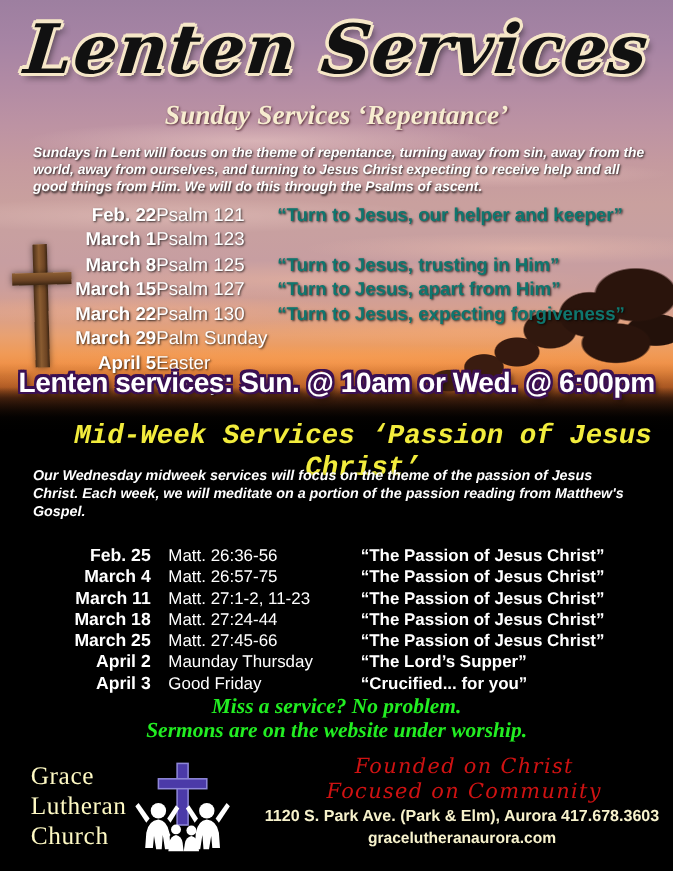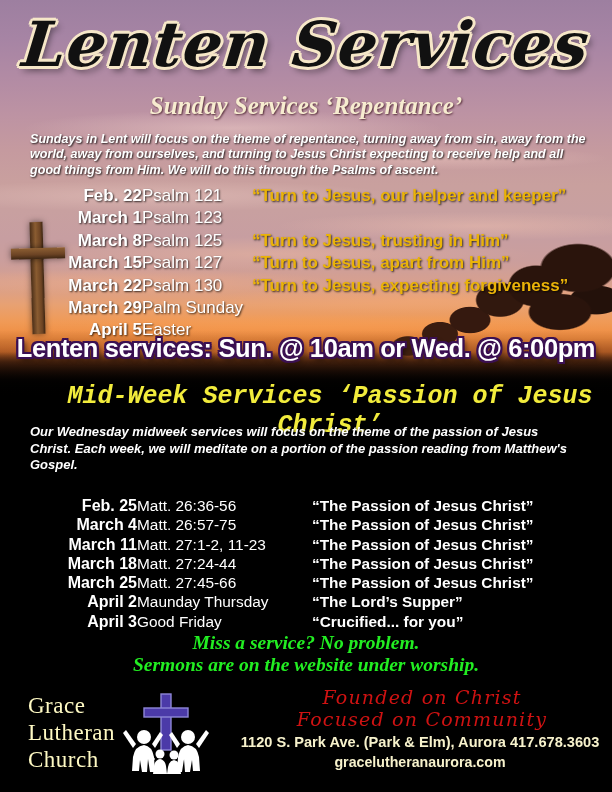--- a/index.html
+++ b/index.html
@@ -125,26 +125,26 @@
   .sched{position:absolute;}
   .sched .row{display:flex;align-items:baseline;}
   .sched .c1{font-family:"Liberation Sans",sans-serif;font-weight:700;text-align:right;}
   .sched .c2{font-family:"Liberation Sans",sans-serif;font-weight:400;}
   .sched .c3{font-family:"Liberation Sans",sans-serif;font-weight:700;}
 
   #sched-sunday{left:30px;top:186px;}
   #sched-sunday .row{height:22.4px;}
   #sched-sunday .c1{width:112px;font-size:17px;color:#ffffff;text-shadow:1px 1px 2px rgba(0,0,0,.75);}
   #sched-sunday .c2{width:110px;font-size:17px;color:#ffffff;text-shadow:1px 1px 2px rgba(0,0,0,.75);}
-  #sched-sunday .c3{font-size:17px;color:#eab308;text-shadow:1px 1px 2px rgba(0,0,0,.75);}
+  #sched-sunday .c3{font-size:17px;color:#0f766e;text-shadow:1px 1px 2px rgba(0,0,0,.75);}
 
   #sched-midweek{left:30px;top:486px;}
   #sched-midweek .row{height:19.3px;}
   #sched-midweek .c1{width:107px;font-size:16px;color:#ffffff;}
-  #sched-midweek .c2{width:175px;font-size:15.4px;color:#ffffff;}
+  #sched-midweek .c2{width:175px;font-size:15.4px;color:#ffffff;margin-left:16px;}
   #sched-midweek .c3{font-size:15.4px;color:#ffffff;margin-top:11px;}
 
   
   #banner-times{
     left:0;top:334px;width:612px;text-align:center;
     font-family:"Liberation Sans", sans-serif;
     font-weight:700;font-size:25.5px;letter-spacing:-.4px;
     color:#ffffff;
     text-shadow:
       -2px -2px 0 #3b1052, 2px -2px 0 #3b1052,

